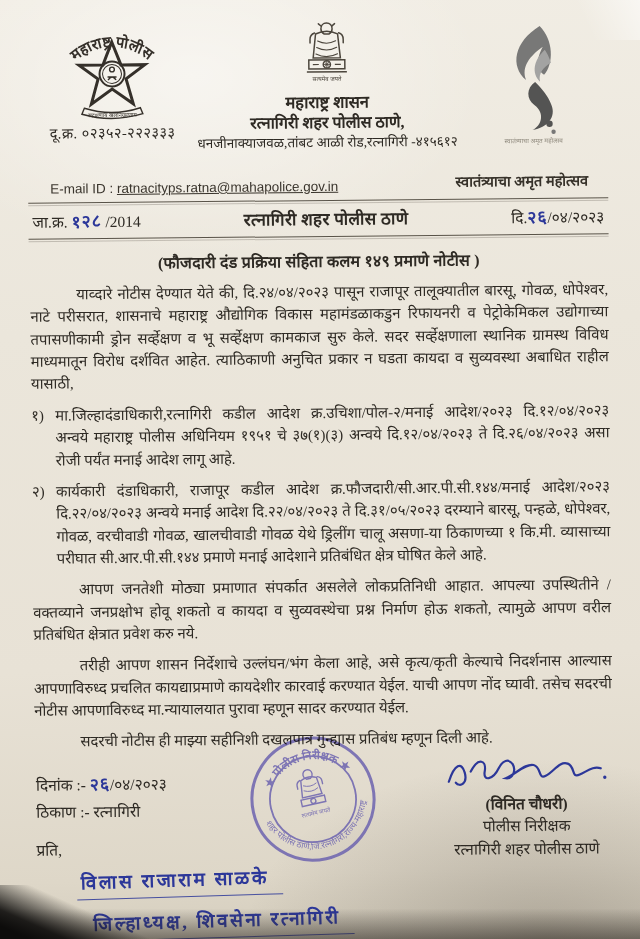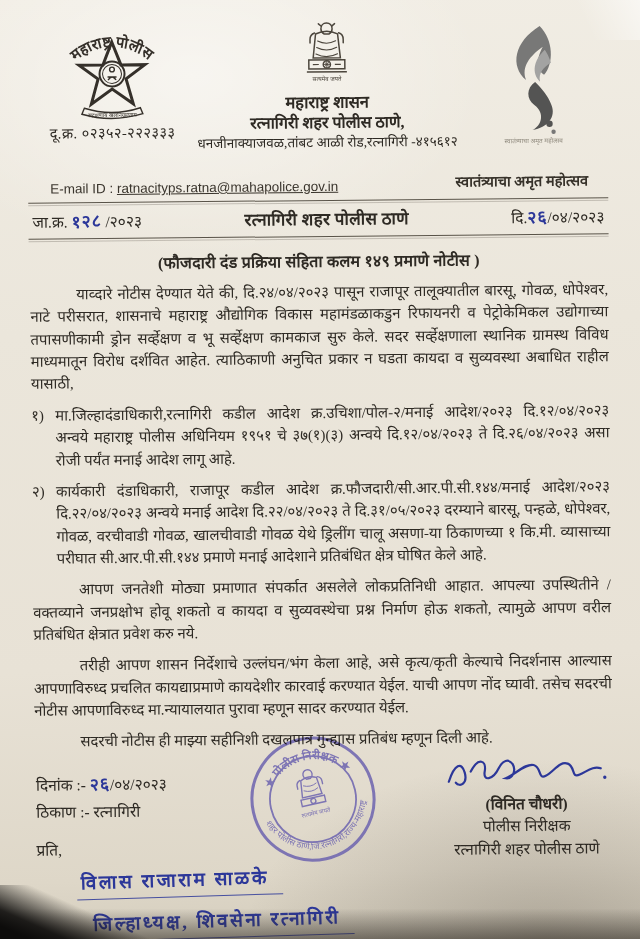--- a/index.html
+++ b/index.html
@@ -128,21 +128,21 @@
         <span>E-mail ID : </span><span class="email">ratnacityps.ratna@mahapolice.gov.in</span>
       </div>
       <div class="amrit-caption">स्वातंत्र्याचा अमृत महोत्सव</div>
     </div>
 
     <div class="rule"></div>
     <div class="ref-row">
       <div class="ref-left">
         <span>जा.क्र.</span>
         <span class="hand">१२८</span>
-        <span>/२०२३</span>
+        <span>/2014</span>
       </div>
       <div class="ref-center">रत्नागिरी शहर पोलीस ठाणे</div>
       <div class="ref-right">
         <span>दि.</span><span class="hand">२६</span><span>/०४/२०२३</span>
       </div>
     </div>
     <div class="rule"></div>
 
     <div class="subject">(फौजदारी दंड प्रक्रिया संहिता कलम १४९ प्रमाणे नोटीस )</div>
 

